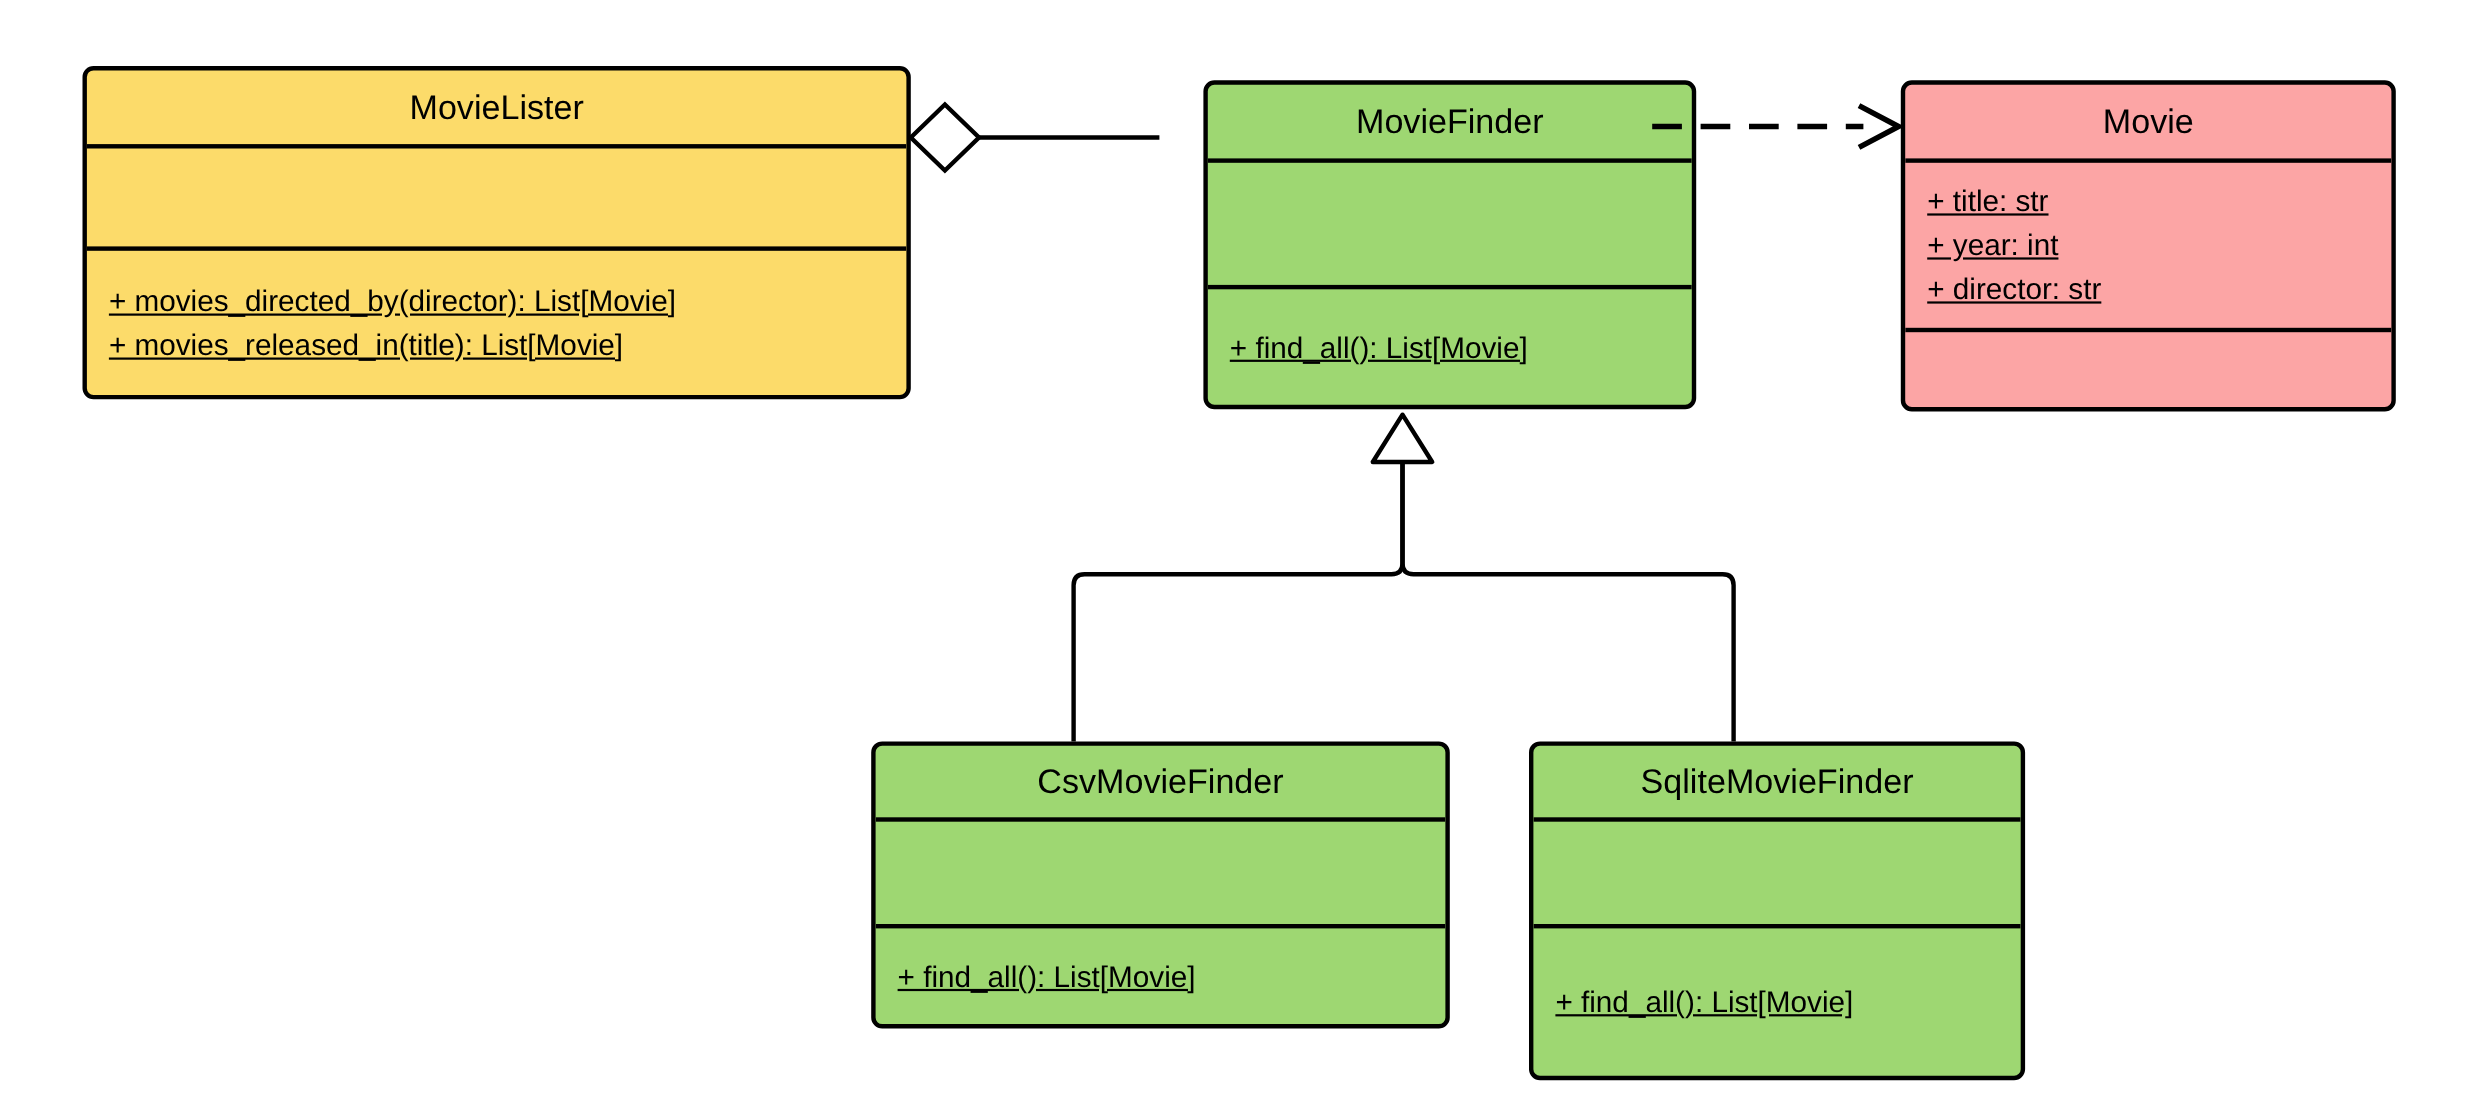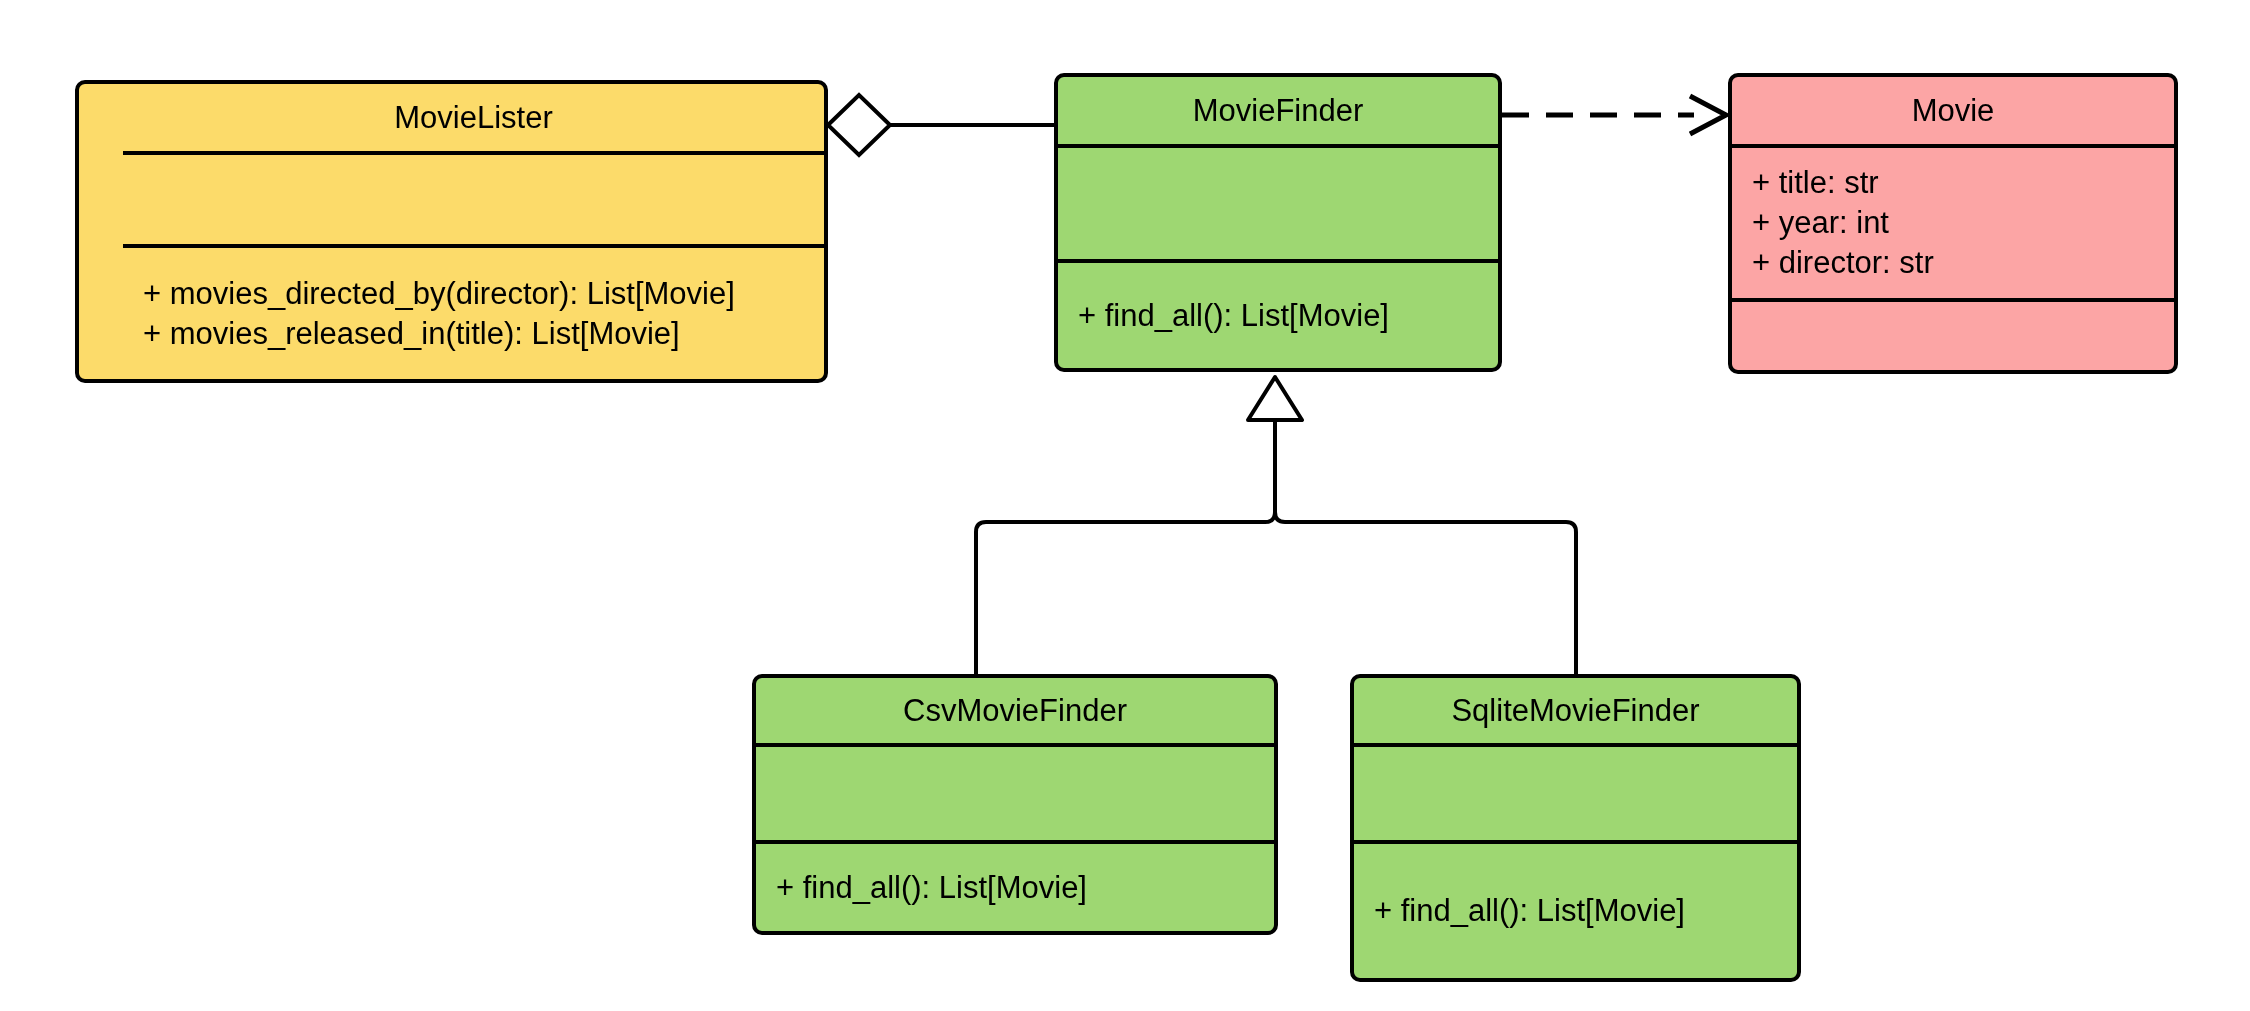--- a/index.html
+++ b/index.html
@@ -39,41 +39,42 @@
   .comp.body {
     border-top: 4px solid #000000;
     display: flex;
     flex-direction: column;
     justify-content: center;
   }
   .comp.grow {
     flex: 1 1 auto;
   }
   .member {
-    font-size: 31px;
+    font-size: 27px;
     line-height: 40px;
     padding-left: 20px;
     white-space: nowrap;
+    text-decoration: underline;
   }
   .fill-yellow { background: #FCDB6A; }
-  .fill-green  { background: #9ED772; }
+  .fill-green  { background: #9ED772; margin-left: 40px; }
   .fill-blue   { background: #fca5a5; }
   #connectors {
     position: absolute;
     left: 0;
     top: 0;
     pointer-events: none;
   }
 </style>
 </head>
 <body>
 
 <div id="canvas">
 
-  <div class="uml-class fill-yellow" style="left:75px; top:80px; width:753px; height:303px;padding-left:44px;">
+  <div class="uml-class fill-yellow" style="left:75px; top:60px; width:753px; height:303px;">
     <div class="comp title" style="height:67px;">MovieLister</div>
     <div class="comp body" style="height:93px;"></div>
     <div class="comp body grow">
       <div class="member">+ movies_directed_by(director): List[Movie]</div>
       <div class="member">+ movies_released_in(title): List[Movie]</div>
     </div>
   </div>
 
   <div class="uml-class fill-green" style="left:1054px; top:73px; width:448px; height:299px;">
     <div class="comp title" style="height:67px;">MovieFinder</div>

